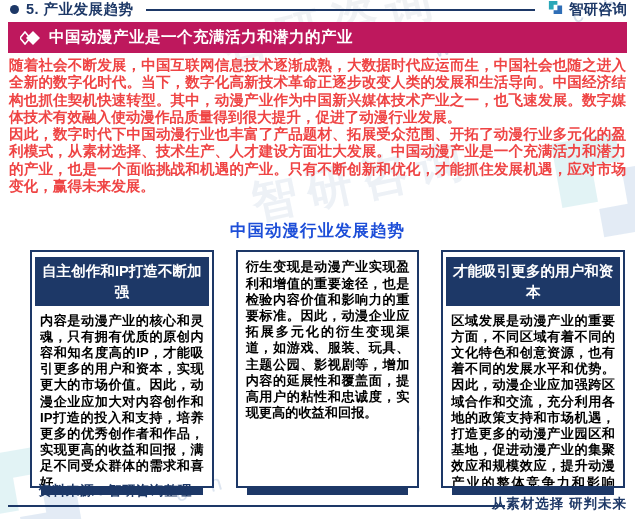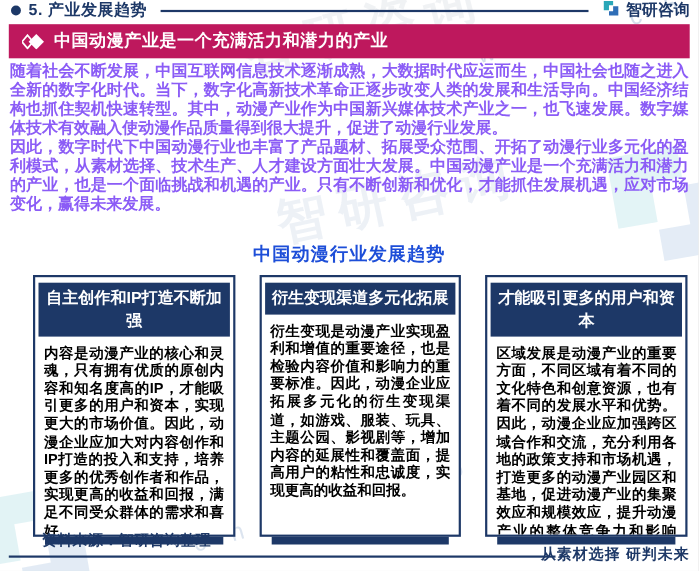--- a/index.html
+++ b/index.html
@@ -11,21 +11,21 @@
   .topbar{display:flex;align-items:center;padding:0 8px 3px 8px;height:19px;position:relative;z-index:2;}
   .bullet{width:9px;height:9px;border-radius:50%;background:#1d3867;margin:0 7px 0 2px;flex:0 0 auto;}
   .section-title{font-size:14.5px;font-weight:bold;color:#1d3867;white-space:nowrap;letter-spacing:.5px;}
   .topbar-line{flex:1;height:2px;background:#1d3867;margin:0 12px;}
   .logo{display:flex;align-items:center;gap:5px;flex:0 0 auto;}
   .logo-text{font-size:14.5px;font-weight:bold;color:#1d3867;white-space:nowrap;}
   
   .banner{margin:0 8px;background:#be185d;color:#fff;display:flex;align-items:center;gap:9px;
     padding:5px 12px;font-size:15.5px;font-weight:bold;letter-spacing:.5px;position:relative;z-index:2;}
   
-  .intro{margin:4px 9px 0 9px;color:#8b5cf6;font-size:14.6px;line-height:17.3px;
+  .intro{margin:4px 9px 0 9px;color:#ef4444;font-size:14.6px;line-height:17.3px;
     font-weight:600;text-align:justify;position:relative;z-index:2;}
   .intro p{margin:0;}
   
   .chart-title{text-align:center;color:#1d4ed8;font-size:16.5px;font-weight:bold;
     margin:25px 0 8px 0;letter-spacing:1px;position:relative;z-index:2;}
   
   .cards{display:flex;gap:22px;padding:0 10px 0 30px;position:relative;z-index:2;}
   .card-wrap{flex:1;min-width:0;}
   .card{border:2px solid #1d3867;background:#fff;height:238px;box-sizing:border-box;overflow:hidden;}
   .card-header{background:#1d3867;color:#ffffff;text-align:center;font-weight:bold;
@@ -107,21 +107,20 @@
     <div class="card-wrap">
       <div class="card">
         <div class="card-header">自主创作和IP打造不断加强</div>
         <div class="card-body">内容是动漫产业的核心和灵魂，只有拥有优质的原创内容和知名度高的IP，才能吸引更多的用户和资本，实现更大的市场价值。因此，动漫企业应加大对内容创作和IP打造的投入和支持，培养更多的优秀创作者和作品，实现更高的收益和回报，满足不同受众群体的需求和喜好。</div>
       </div>
       <div class="card-base"></div>
     </div>
 
     <div class="card-wrap">
       <div class="card">
-        <div class="card-header">衍生变现渠道多元化拓展</div>
         <div class="card-body">衍生变现是动漫产业实现盈利和增值的重要途径，也是检验内容价值和影响力的重要标准。因此，动漫企业应拓展多元化的衍生变现渠道，如游戏、服装、玩具、主题公园、影视剧等，增加内容的延展性和覆盖面，提高用户的粘性和忠诚度，实现更高的收益和回报。</div>
       </div>
       <div class="card-base"></div>
     </div>
 
     <div class="card-wrap">
       <div class="card">
         <div class="card-header">才能吸引更多的用户和资本</div>
         <div class="card-body">区域发展是动漫产业的重要方面，不同区域有着不同的文化特色和创意资源，也有着不同的发展水平和优势。因此，动漫企业应加强跨区域合作和交流，充分利用各地的政策支持和市场机遇，打造更多的动漫产业园区和基地，促进动漫产业的集聚效应和规模效应，提升动漫产业的整体竞争力和影响力。</div>
       </div>

